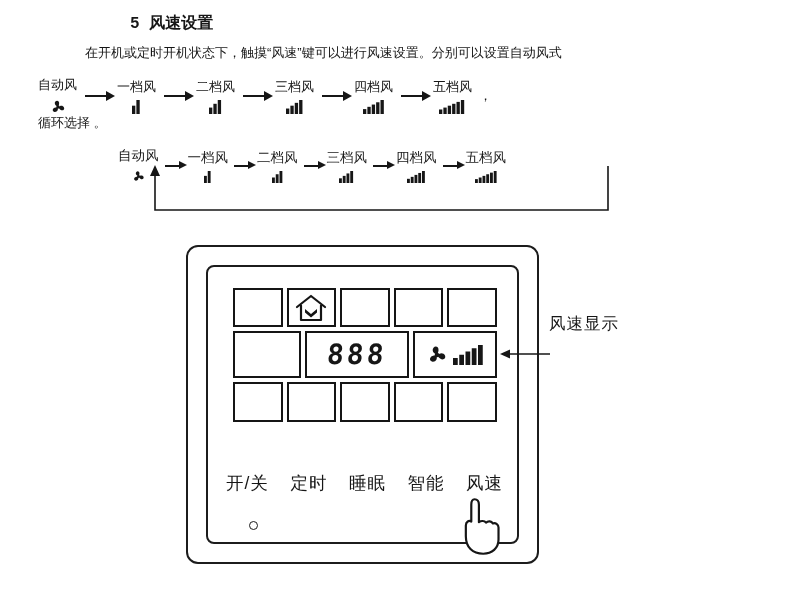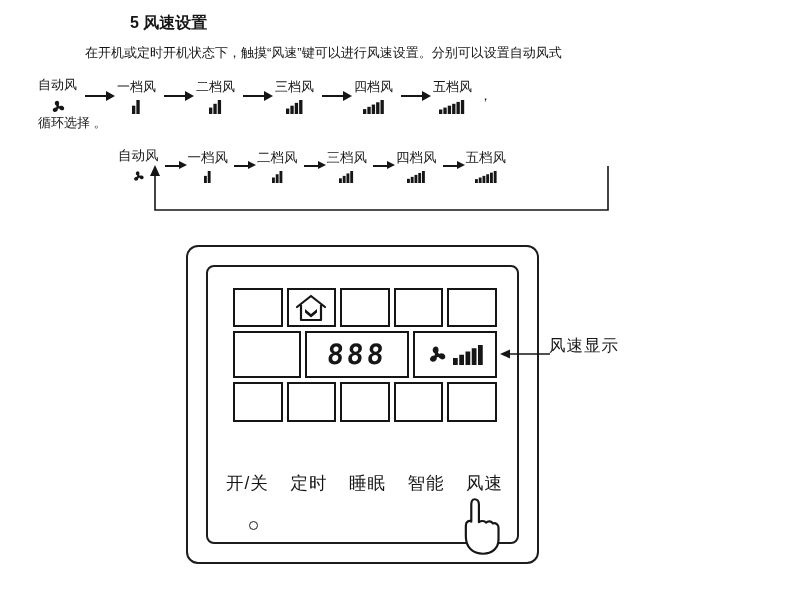--- a/index.html
+++ b/index.html
@@ -4,21 +4,21 @@
 <style>
   * { margin:0; padding:0; box-sizing:border-box; }
   html,body { background:#fff; }
   body {
     position:relative; width:790px; height:600px; overflow:hidden;
     font-family:"Liberation Sans", sans-serif; color:#161616;
   }
   .abs { position:absolute; }
 
   
-  #heading { left:130px; top:13px; font-size:16px; font-weight:bold; }
+  #heading { left:130px; top:13px; font-size:16px; font-weight:bold;font-family:Liberation Mono, monospace; }
   .para { font-size:13px; }
   #line1 { left:85px; top:44px; }
   #line3 { left:38px; top:114px; }
 
   
   .seq { display:flex; align-items:center; gap:7px; white-space:nowrap; }
   #line2 { left:38px; top:76px; }
   #diagram { left:118px; top:147px; font-size:13.5px; gap:5px; }
   .item { display:inline-flex; align-items:center; gap:4px;flex-direction:column; }
 
@@ -54,21 +54,21 @@
   .c-fan   { flex:0 0 84px; gap:4px; }
   .c-fan svg.fan { height:24px; vertical-align:0; }
   .c-fan svg.bars { height:20px; vertical-align:0; }
   .house { height:30px; width:auto; }
 
   .digits {
     font-family:"DejaVu Sans Mono", monospace; font-weight:bold;
     font-size:28px; letter-spacing:3px; display:inline-block; transform:skewX(-5deg);
   }
 
-  #callout-label { left:549px; top:335px; font-size:16.5px; letter-spacing:1px; }
+  #callout-label { left:549px; top:313px; font-size:16.5px; letter-spacing:1px; }
   #callout-arrow { left:500px; top:346px; }
 
   #buttons { left:226px; top:471px; width:277px; display:flex; justify-content:space-between; font-size:17.5px;text-align:right; }
   #buttons span { letter-spacing:1px; }
 
   #dot { left:249px; top:521px; width:9px; height:9px; border:1.5px solid #1c1c1c; border-radius:50%; }
 
   #hand { left:456px; top:496px; }
 </style>
 </head>

